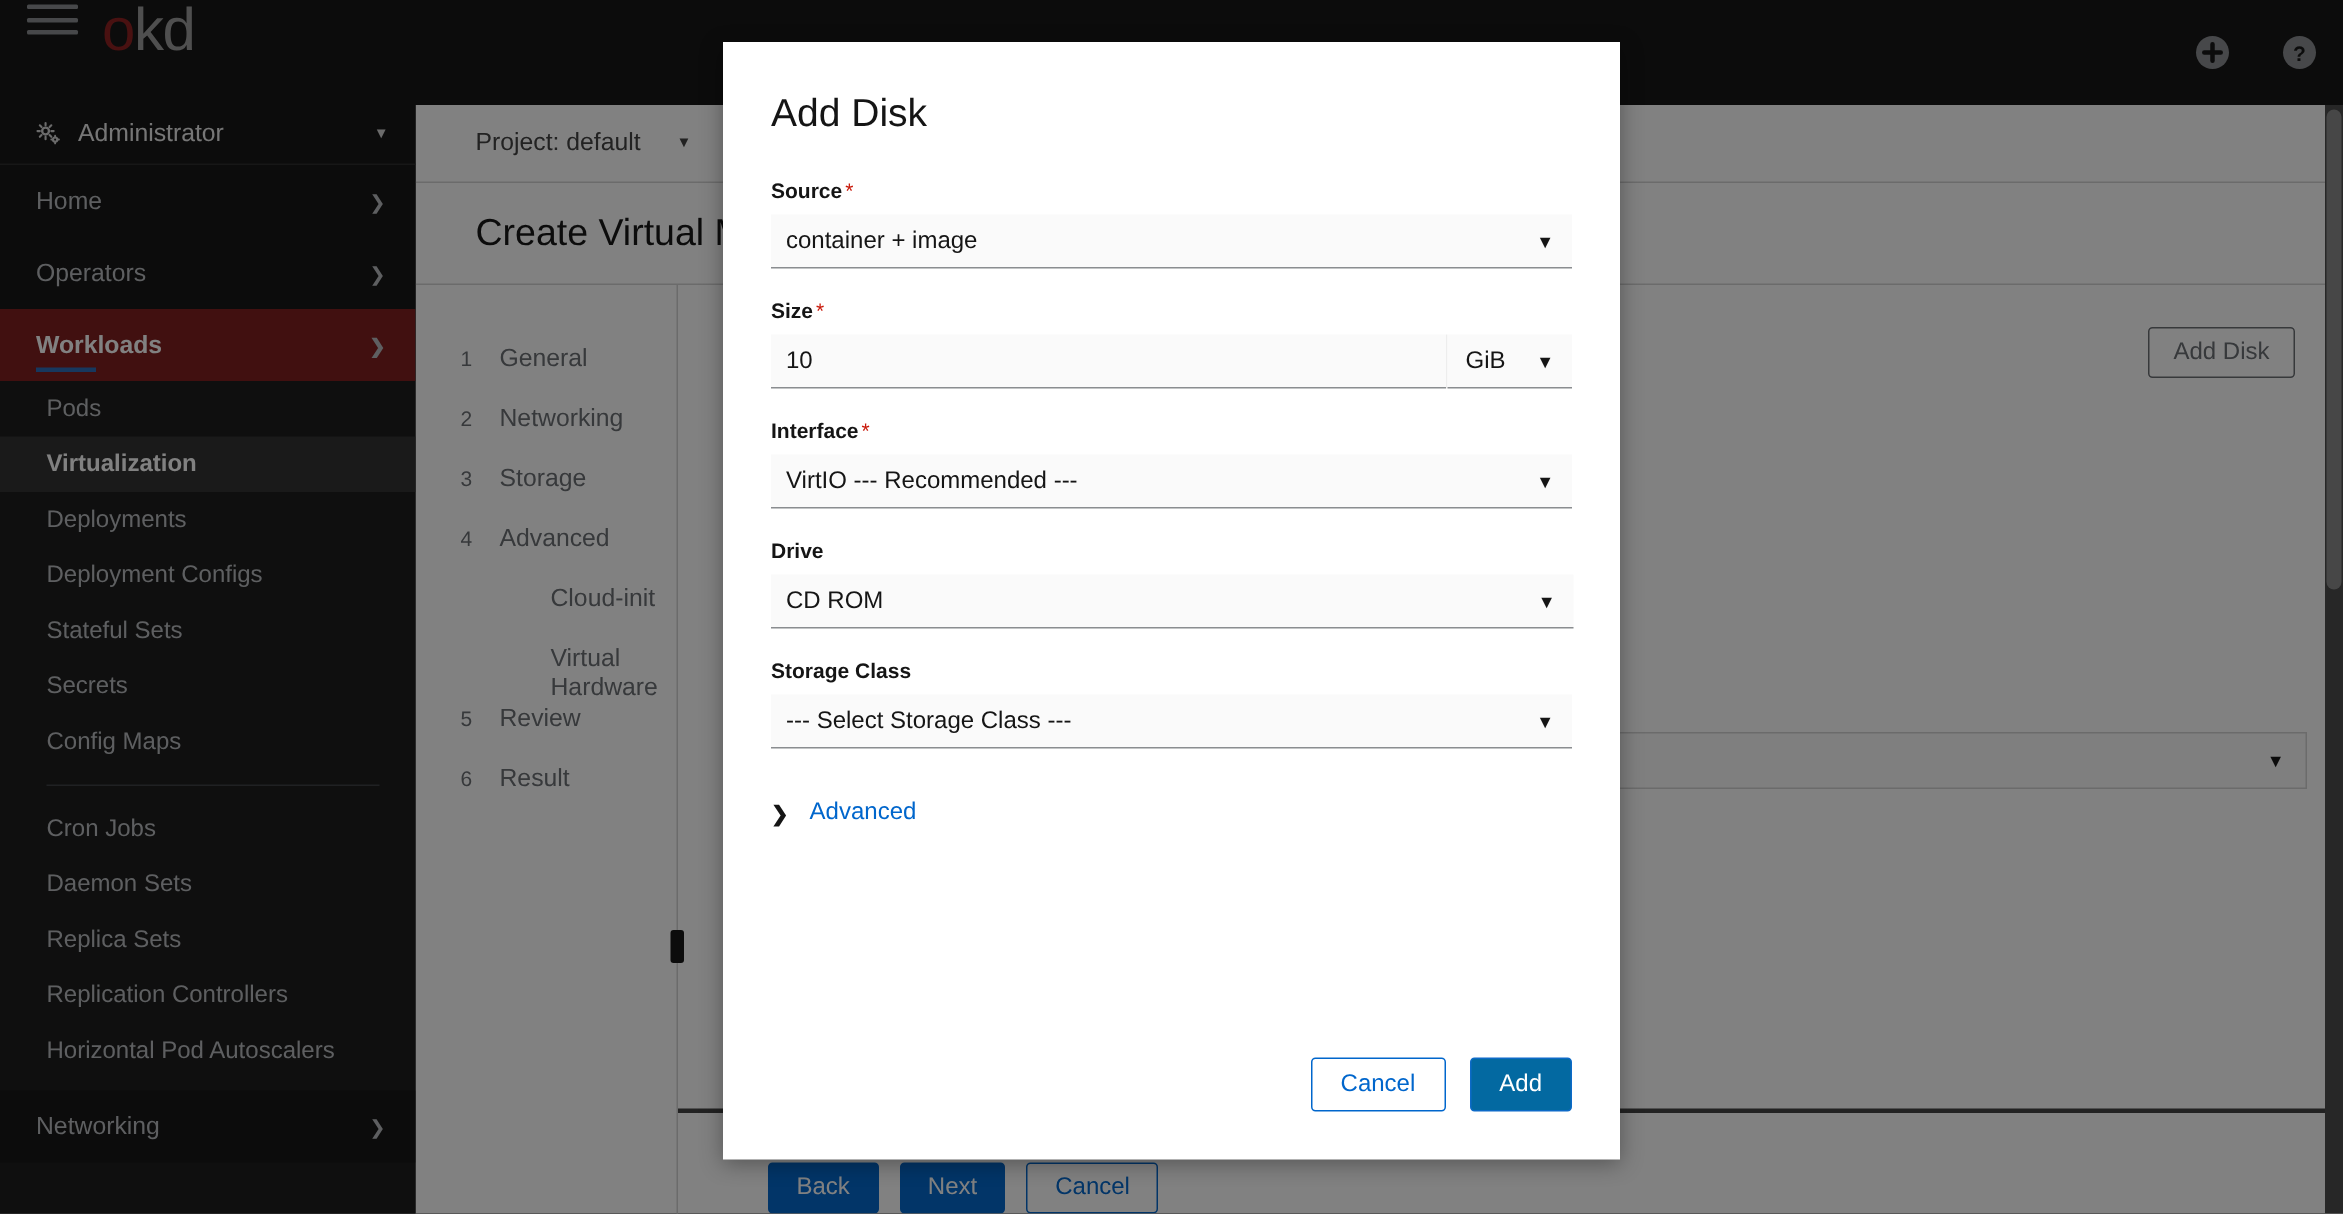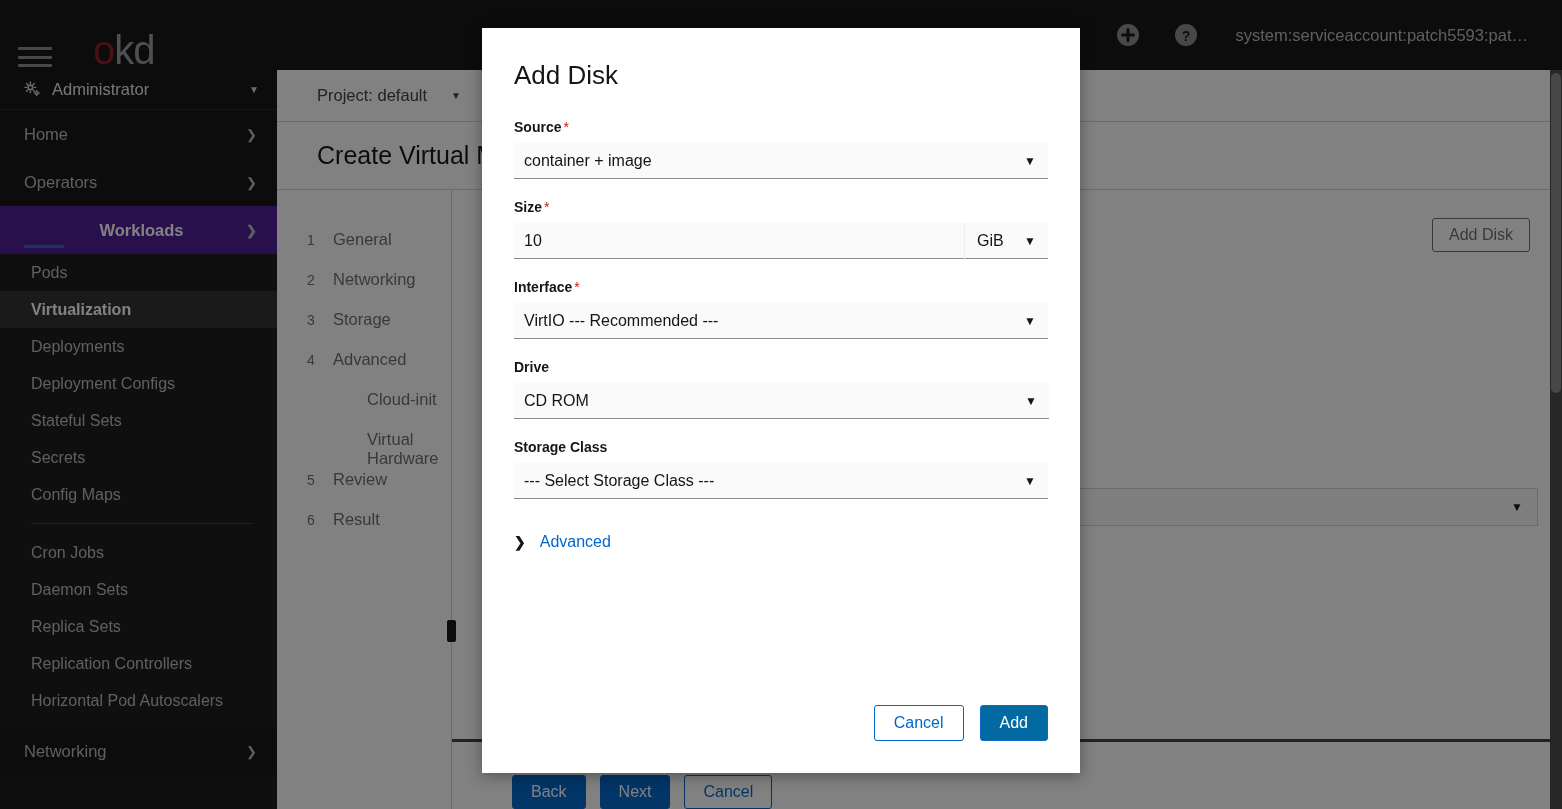--- a/index.html
+++ b/index.html
@@ -9,23 +9,22 @@
     font-family: "Liberation Sans", sans-serif;
     background: #1b1b1b;
   }
   #root { position: relative; width: 1562px; height: 809px; }
 
   
   .masthead {
     position: absolute; top: 0; left: 0;
     width: 1562px; height: 70px;
     background: #151515;
-    display: flex; align-items: flex-end;
+    display: flex; align-items: flex-start;
     z-index: 5;
-    gap: 25px;
   }
   .hamburger {
     width: 34px; height: 26px;
     margin-left: 18px; margin-right: 16px;
     display: flex; flex-direction: column; justify-content: space-between;
     padding: 3px 0; cursor: pointer;
   }
   .hamburger span { display:block; height: 3px; background: #8a8d90; border-radius: 1px; }
   .brand {
     font-size: 40px; letter-spacing: -1px; font-weight: 400;
@@ -72,21 +71,21 @@
   }
   .nav-section {
     height: 48px; display: flex; align-items: center;
     padding: 0 18px 0 24px;
     color: #b8bbbe; font-size: 16.5px;
     cursor: pointer; position: relative;
     background: #151515;
   }
   .nav-section .chev { position: absolute; right: 20px; font-size: 13px; color: #b8bbbe; }
   .nav-section.active {
-    color: #fff; font-weight: bold; background: #4c1d95; justify-content: center;
+    color: #fff; font-weight: bold; background: #7f1d1d;
   }
   .nav-section.active::after {
     content: ""; position: absolute; left: 24px; bottom: 6px;
     width: 40px; height: 3px; background: #2b6cb8;
   }
   .nav-item {
     height: 37px; display: flex; align-items: center;
     padding-left: 31px;
     color: #b8bbbe; font-size: 16px; cursor: pointer;
   }
@@ -394,21 +393,20 @@
           <circle cx="12" cy="12" r="11"></circle>
           <path d="M12 6.5v11M6.5 12h11" stroke="#151515" stroke-width="3" stroke-linecap="round"></path>
         </svg>
       </div>
       <div class="mh-icon">
         <svg width="24" height="24" viewBox="0 0 24 24" fill="currentColor">
           <circle cx="12" cy="12" r="11"></circle>
           <text x="12" y="17.5" text-anchor="middle" font-size="14" font-weight="bold" fill="#151515" font-family="Liberation Sans, sans-serif">?</text>
         </svg>
       </div>
-      <div class="mh-user">system:serviceaccount:patch5593:pat…</div>
     </div>
   </div>
 
   <div class="backdrop"></div>
 
   <div class="modal">
     <div class="modal-title">Add Disk</div>
 
     <div class="field">
       <label class="flabel"><span>Source</span><span class="req">*</span></label>

